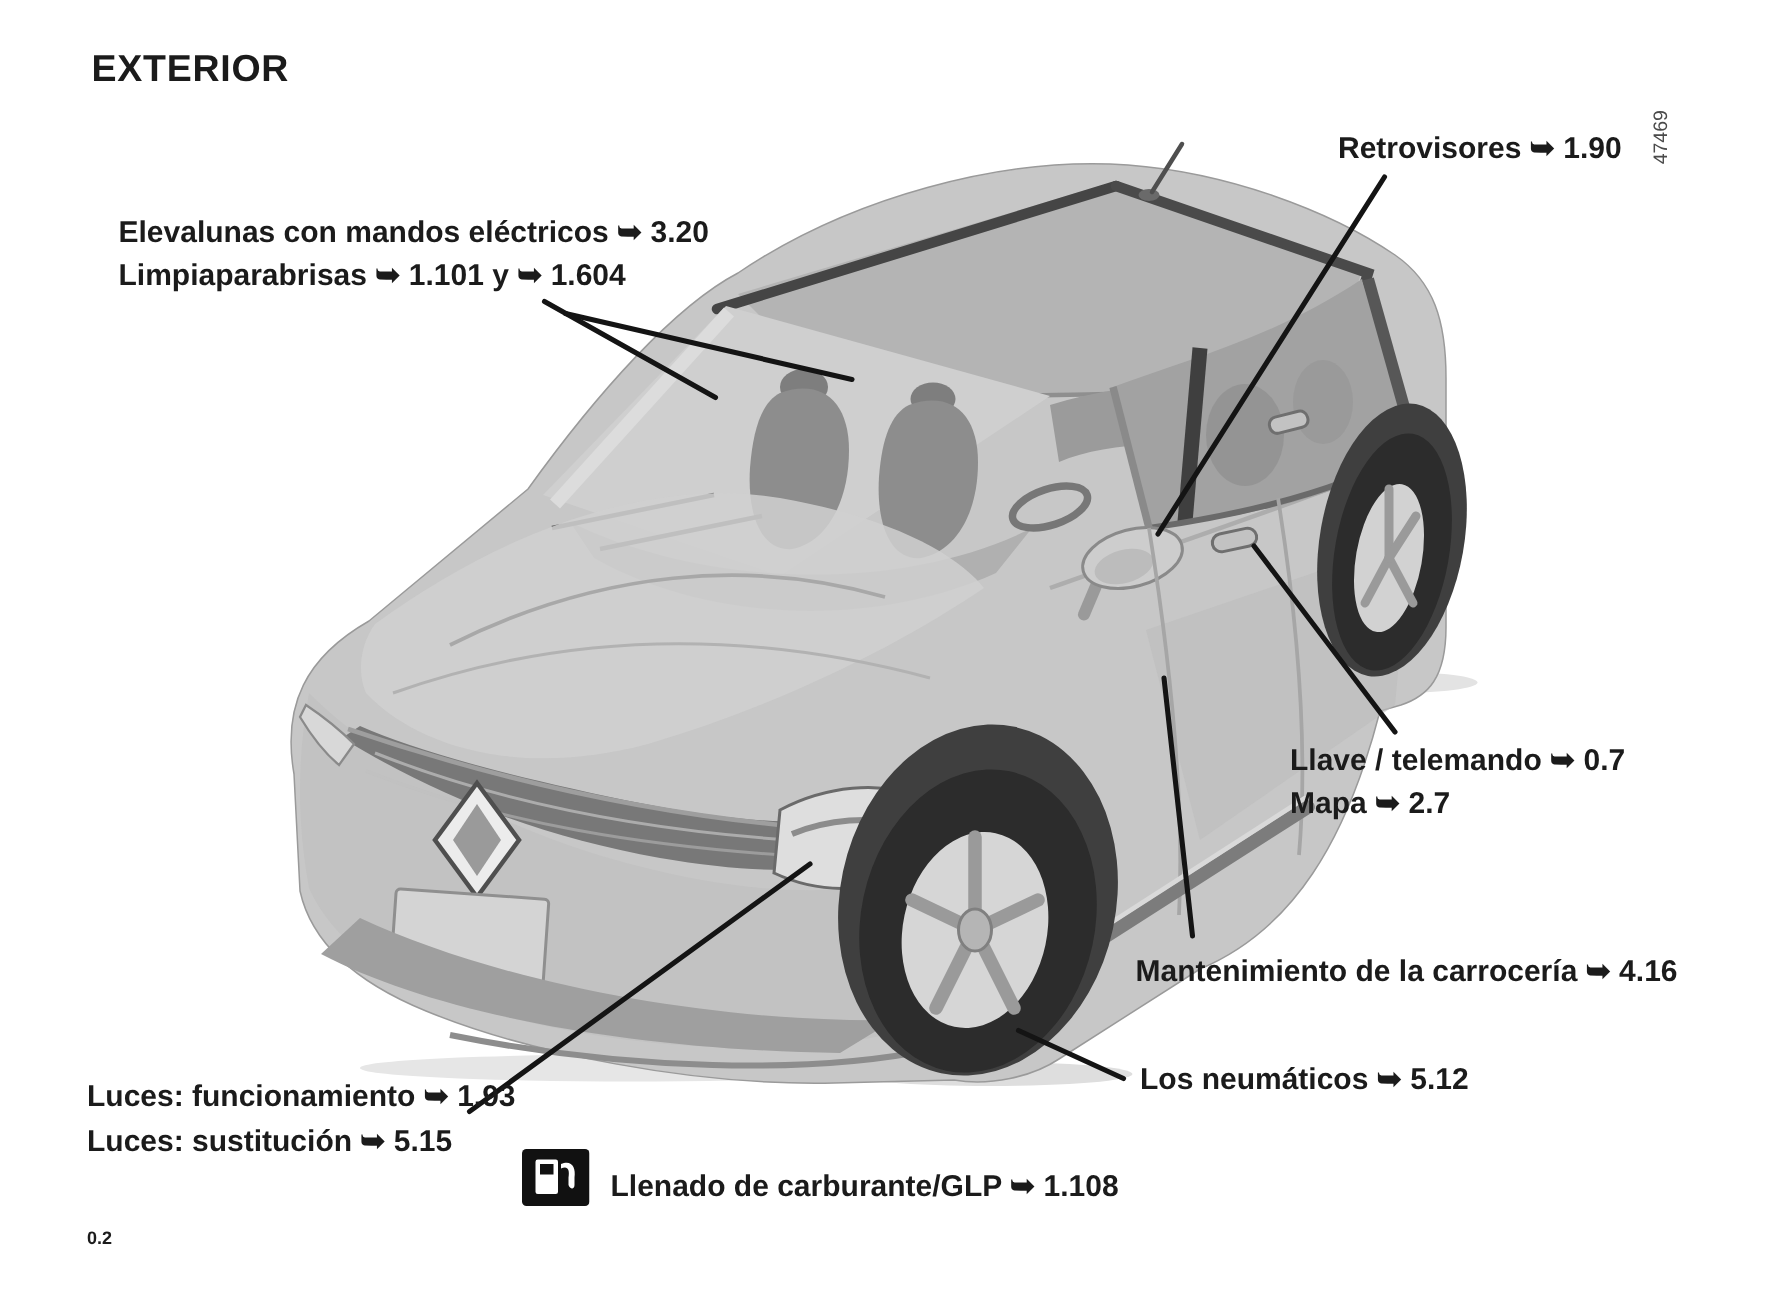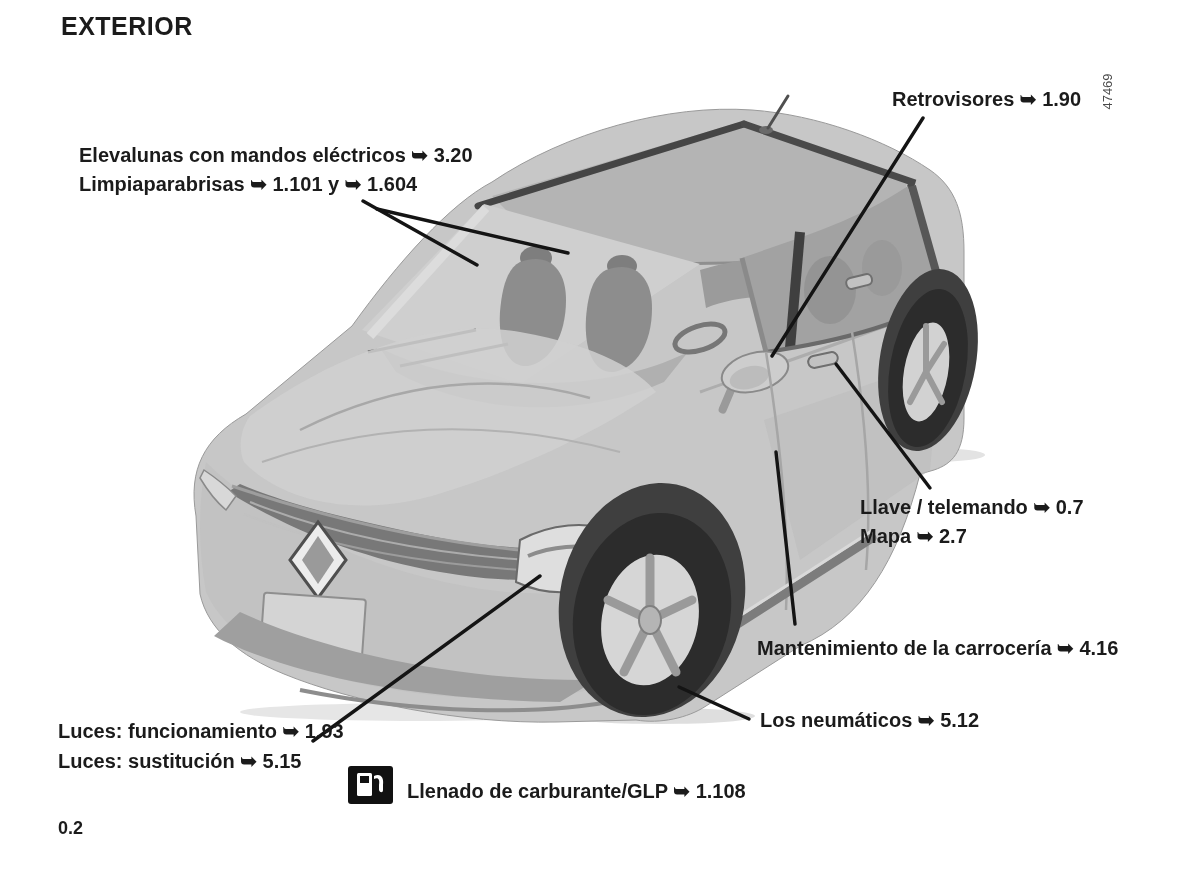--- a/index.html
+++ b/index.html
@@ -5,39 +5,39 @@
   html,body{margin:0;padding:0;background:#e8e8e8;}
   .page{
     position:relative;
     width:1182px;height:875px;
     background:#ffffff;
     font-family:"Liberation Sans", sans-serif;
     color:#1b1b1b;
     overflow:hidden;
   }
   .title{
-    position:absolute;left:61px;top:12px;
+    position:absolute;left:61px;top:32px;
     font-size:25px;font-weight:bold;letter-spacing:.5px;
   }
   .fig-ref{
     position:absolute;left:1074px;top:84px;width:66px;
     text-align:center;font-size:13px;color:#4a4a4a;
     transform:rotate(-90deg);
   }
   .car-svg{position:absolute;left:0;top:0;z-index:1;}
   .callout{
     position:absolute;z-index:2;
     font-size:20px;font-weight:bold;
     white-space:nowrap;line-height:1.2;
   }
   .callout.wrap{white-space:normal;width:284px;line-height:1.5;}
   .fuel-row-icon{position:absolute;left:348px;top:766px;z-index:2;}
   .page-number{
     position:absolute;left:58px;top:818px;
-    font-size:18px;font-weight:bold;
+    font-size:12px;font-weight:bold;
   }
 </style>
 </head>
 <body>
 
 <div class="page">
 
   <svg class="car-svg" width="1182" height="875" viewBox="0 0 1182 875">
 
     <g>

